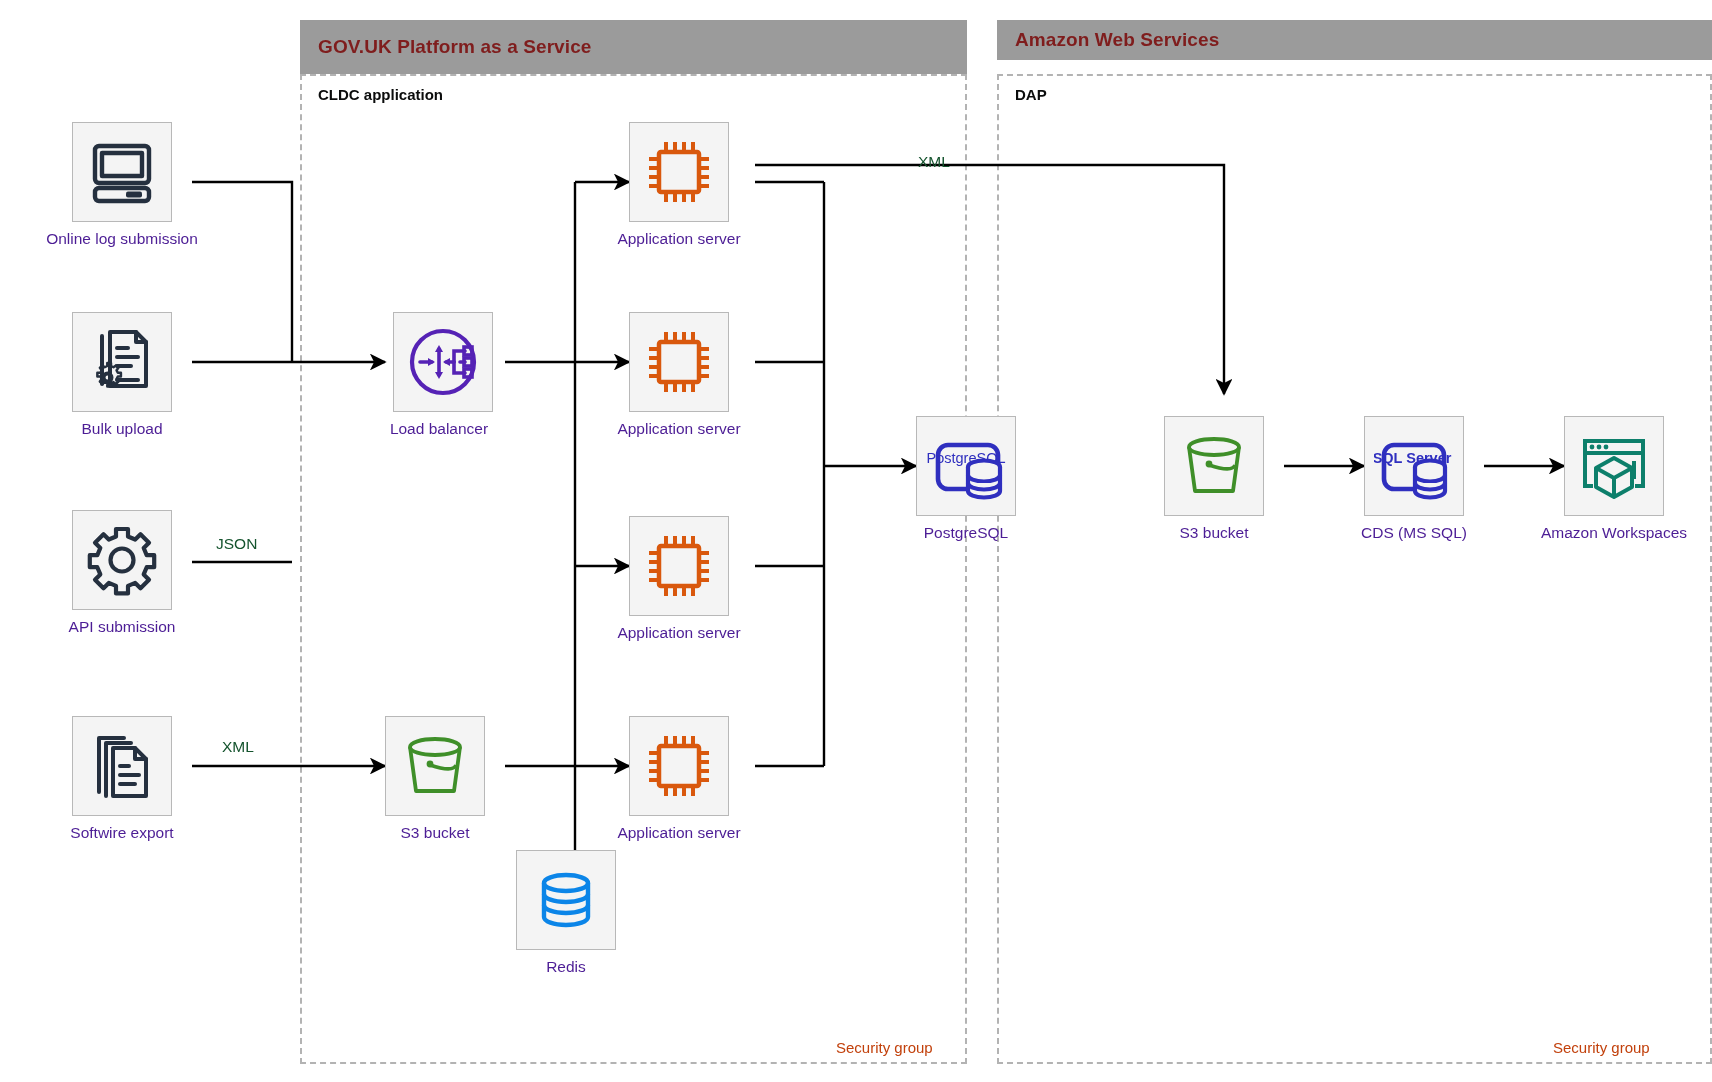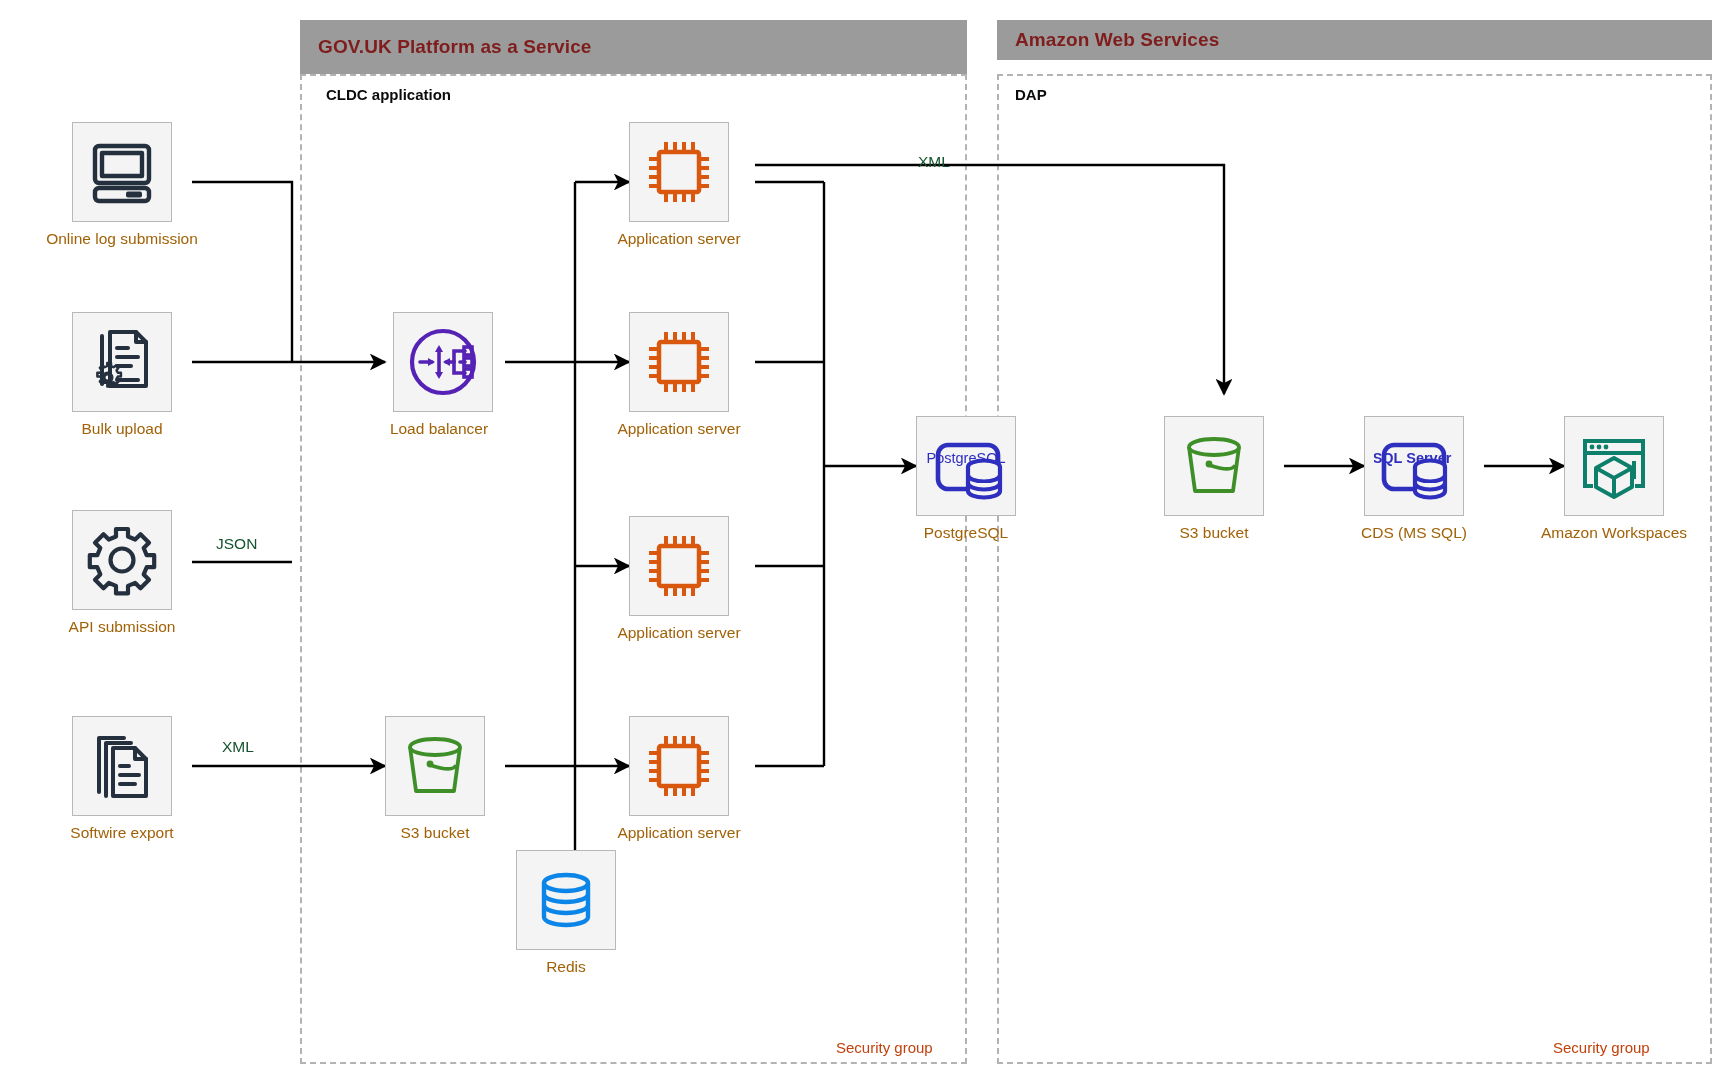--- a/index.html
+++ b/index.html
@@ -13,41 +13,41 @@
   
   .dashed{position:absolute;border:2px dashed #b3b3b3;box-sizing:border-box;background:transparent;}
   .sg-label{position:absolute;font-size:15px;color:#c2410c;}
   .sub-label{position:absolute;font-size:15px;font-weight:bold;color:#0b0c0c;}
 
   
   .node{position:absolute;}
   .tile{width:100px;height:100px;background:#f4f4f4;border:1px solid #b8b8b8;
         box-sizing:border-box;display:flex;align-items:center;justify-content:center;}
   .node-label{position:absolute;top:108px;left:50%;transform:translateX(-50%);
-              white-space:nowrap;font-size:15.5px;color:#a16207;text-align:center;}
+              white-space:nowrap;font-size:15.5px;color:#4c1d95;text-align:center;}
 
   
   .edge-label{position:absolute;font-size:15.5px;color:#14532d;white-space:nowrap;}
 
   svg.wires{position:absolute;left:0;top:0;width:1712px;height:1082px;pointer-events:none;}
 </style>
 </head>
 <body>
 
 <div class="banner" style="left:300px;top:20px;width:667px;height:54px;">
   <span>GOV.UK Platform as a Service</span>
 </div>
 <div class="banner" style="left:997px;top:20px;width:715px;height:40px;">
   <span>Amazon Web Services</span>
 </div>
 
 <div class="dashed" style="left:300px;top:74px;width:667px;height:990px;"></div>
 <div class="dashed" style="left:997px;top:74px;width:715px;height:990px;"></div>
 
-<div class="sub-label" style="left:318px;top:86px;margin-left:8px;">CLDC application</div>
+<div class="sub-label" style="left:318px;top:86px;">CLDC application</div>
 <div class="sub-label" style="left:1015px;top:86px;">DAP</div>
 
 <div class="sg-label" style="left:836px;top:1039px;">Security group</div>
 <div class="sg-label" style="left:1553px;top:1039px;">Security group</div>
 
 <svg class="wires" viewBox="0 0 1712 1082">
   <defs>
     <marker id="arw" viewBox="0 0 10 10" refX="9" refY="5" markerWidth="7" markerHeight="7" orient="auto-start-reverse">
       <path d="M0,0 L10,5 L0,10 L2.5,5 z" fill="#000"></path>
     </marker>

